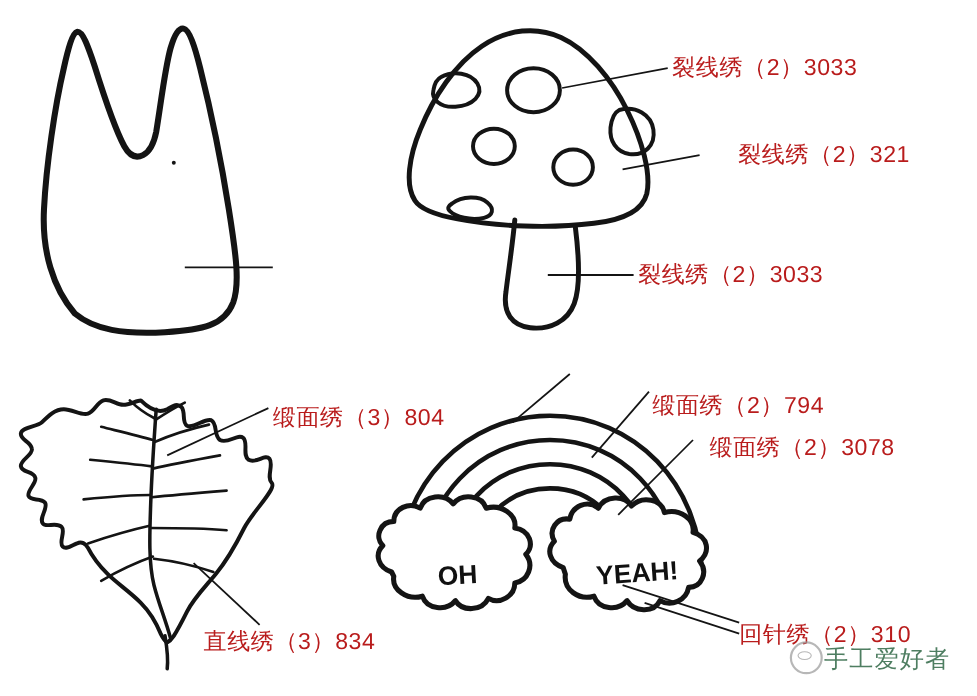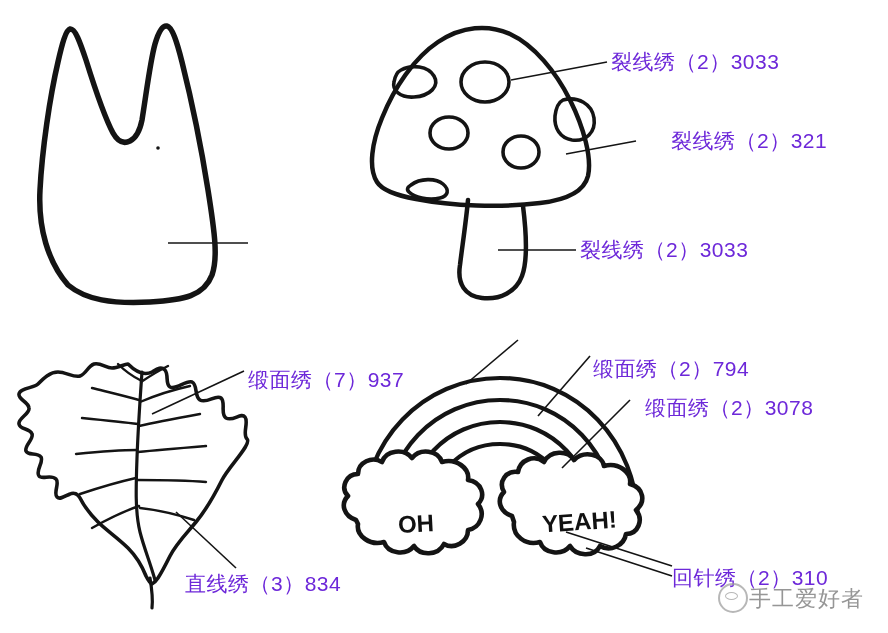--- a/index.html
+++ b/index.html
@@ -20,30 +20,30 @@
   #art {
     position: absolute;
     left: 0;
     top: 0;
     width: 888px;
     height: 633px;
   }
   .lbl {
     position: absolute;
     white-space: nowrap;
-    color: #6d28d9;
+    color: #b91c1c;
     font-size: 21px;
     letter-spacing: 0.5px;
     font-family: "Liberation Sans", "DejaVu Sans", sans-serif;
     line-height: 1;
   }
   .wm {
     position: absolute;
     white-space: nowrap;
-    color: #737373;
+    color: #14532d;
     font-size: 22px;
     letter-spacing: 1px;
     font-family: "Liberation Sans", "DejaVu Sans", sans-serif;
     opacity: 0.75;
   }
   .wm-logo {
     position: absolute;
     width: 26px;
     height: 26px;
     border: 2px solid #9a9a9a;
@@ -229,21 +229,21 @@
   <div class="lbl" style="left:611px; top:51px;">裂线绣（2）3033</div>
 
   <div class="lbl" style="left:640px; top:130px;margin-left:31px;">裂线绣（2）321</div>
 
 
   <div class="lbl" style="left:580px; top:239px;">裂线绣（2）3033</div>
 
 
   <div class="lbl" style="left:593px; top:358px;">缎面绣（2）794</div>
 
-  <div class="lbl" style="left:248px; top:369px;">缎面绣（7）937</div>
+  <div class="lbl" style="left:248px; top:369px;">缎面绣（3）804</div>
 
   <div class="lbl" style="left:645px; top:397px;text-align:right;">缎面绣（2）3078</div>
 
   <div class="lbl" style="left:185px; top:573px;">直线绣（3）834</div>
 
   <div class="lbl" style="left:672px; top:567px;">回针绣（2）310</div>
 
   <div class="cloudtxt" style="left:398px; top:510px; font-size:24px; transform:rotate(-3deg);">OH</div>
 
   <div class="cloudtxt" style="left:542px; top:508px; font-size:24px; transform:rotate(-4deg);">YEAH!</div>

